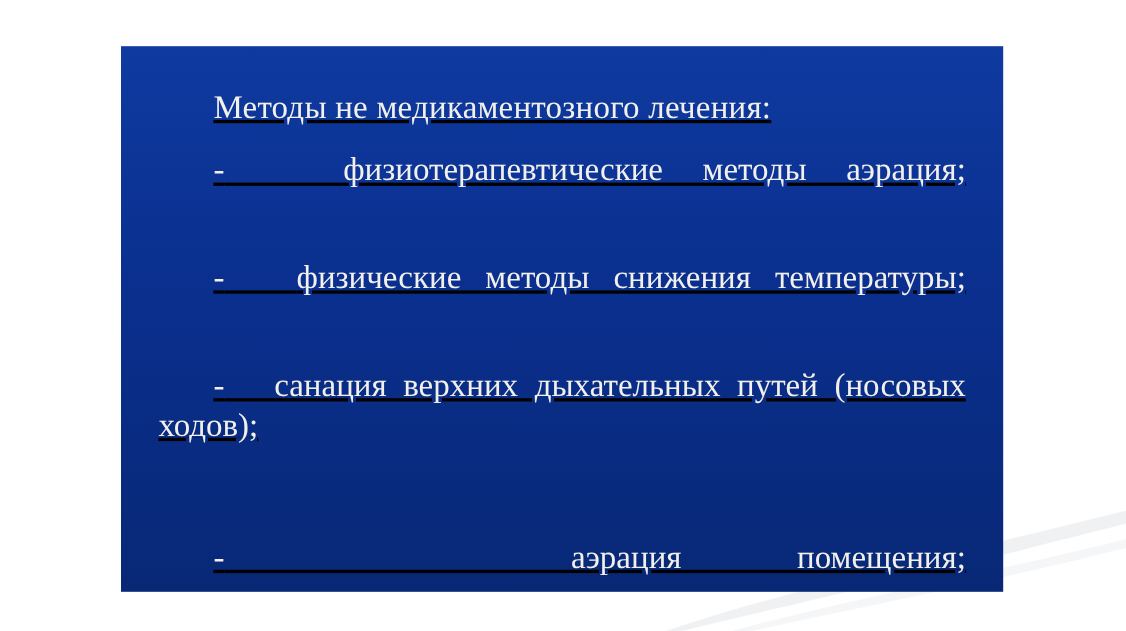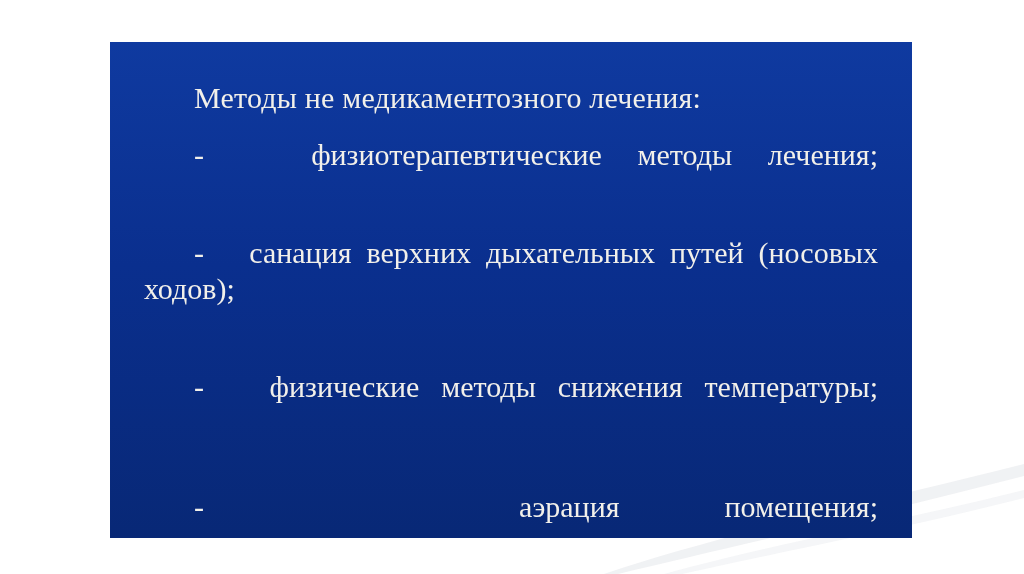--- a/index.html
+++ b/index.html
@@ -34,20 +34,21 @@
     position: absolute;
     left: 110px;
     top: 42px;
     width: 802px;
     height: 496px;
     background: #0b3190;
     background: linear-gradient(180deg, #0f3aa0 0%, #0a2f8e 45%, #082876 100%);
     box-sizing: border-box;
     padding: 38px 34px 20px 34px;
     overflow: hidden;
+    text-decoration: underline;
   }
   .slide-heading {
     color: #f2f0ea;
     font-size: 30px;
     line-height: 1.18;
     margin: 0 0 22px 50px;
     font-weight: normal;
     letter-spacing: 0.2px;
   }
   ul.bullet-list {
@@ -88,21 +89,21 @@
   <svg id="decor-streak" viewBox="0 0 420 150" preserveAspectRatio="none">
     <path d="M0 150 C 120 110, 260 80, 420 40 L 420 52 C 265 92, 130 122, 14 150 Z" fill="#c9cdd6" opacity="0.5"></path>
     <path d="M60 150 C 170 120, 300 96, 420 66 L 420 74 C 302 104, 176 128, 78 150 Z" fill="#dadde3" opacity="0.5"></path>
   </svg>
 
   <div id="content-panel">
 
     <h1 class="slide-heading">Методы не медикаментозного лечения:</h1>
 
     <ul class="bullet-list">
-      <li><span class="dash">-</span>&nbsp;&nbsp;&nbsp;<span>физиотерапевтические методы лечения;</span></li>
+      <li><span class="dash">-</span>&nbsp;&nbsp;&nbsp;<span>физиотерапевтические методы аэрация;</span></li>
+      <li><span class="dash">-</span>&nbsp;&nbsp;&nbsp;<span>физические методы снижения температуры;</span></li>
       <li><span class="dash">-</span>&nbsp;&nbsp;&nbsp;<span>санация верхних дыхательных путей (носовых ходов);</span></li>
-      <li><span class="dash">-</span>&nbsp;&nbsp;&nbsp;<span>физические методы снижения температуры;</span></li>
       <li><span class="dash">-</span>&nbsp;&nbsp;&nbsp;<span>аэрация помещения;</span></li>
 
     </ul>
 
   </div>
 </div>
 
 </body></html>

